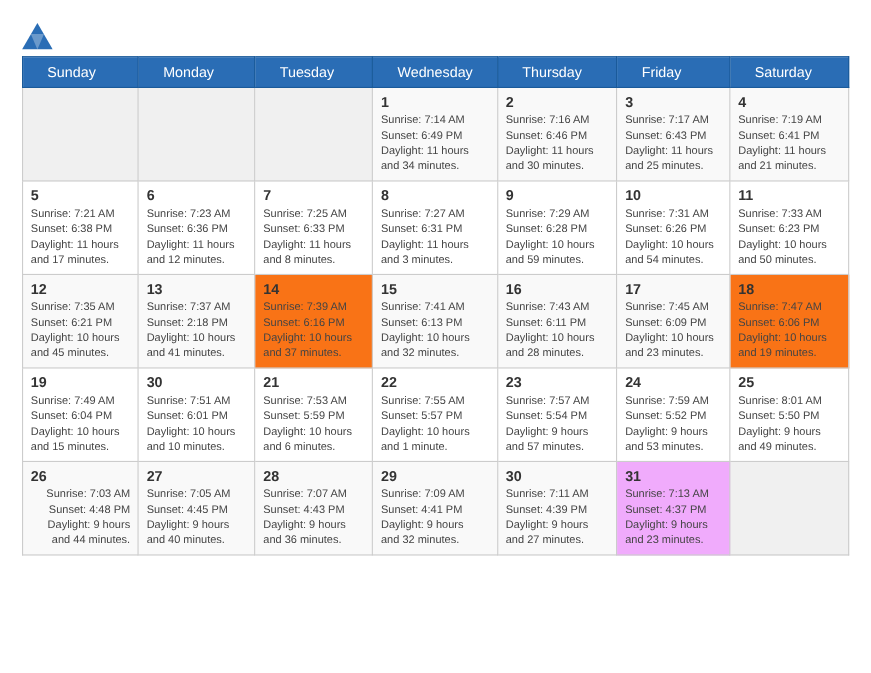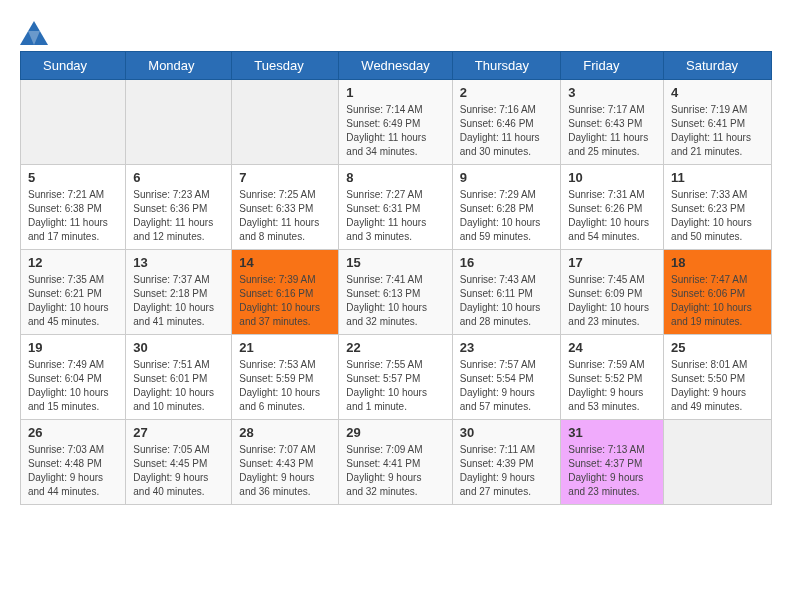--- a/index.html
+++ b/index.html
@@ -311,21 +311,21 @@
           <span class="day-number">25</span>
           <div class="day-info" style="white-space: pre-line;">Sunrise: 8:01 AM
 Sunset: 5:50 PM
 Daylight: 9 hours
 and 49 minutes.</div>
         </td>
       </tr>
       <tr style="background: rgb(249, 249, 249);">
         <td style="background: rgb(249, 249, 249);">
           <span class="day-number">26</span>
-          <div class="day-info" style="white-space: pre-line;">Sunrise: 7:03 AM
+          <div class="day-info" style="white-space: pre-line; text-align: right;">Sunrise: 7:03 AM
 Sunset: 4:48 PM
 Daylight: 9 hours
 and 44 minutes.</div>
         </td>
         <td style="background: rgb(249, 249, 249);">
           <span class="day-number">27</span>
           <div class="day-info" style="white-space: pre-line;">Sunrise: 7:05 AM
 Sunset: 4:45 PM
 Daylight: 9 hours
 and 40 minutes.</div>

